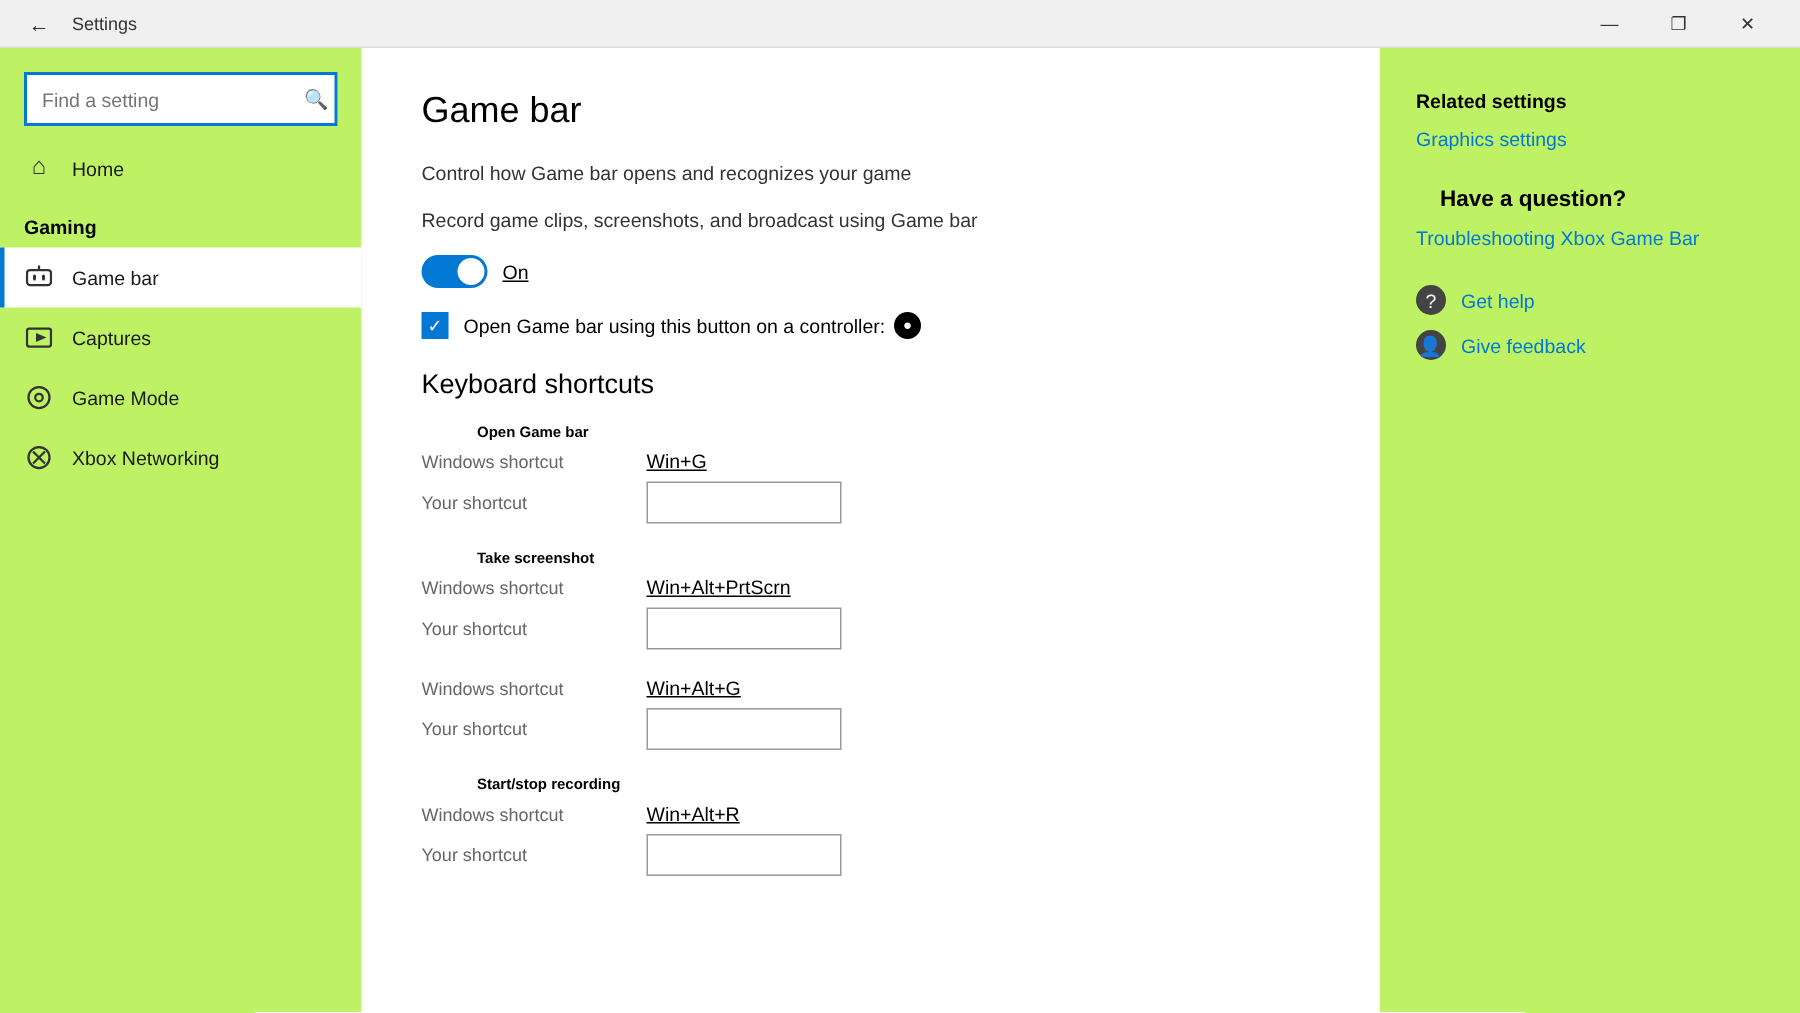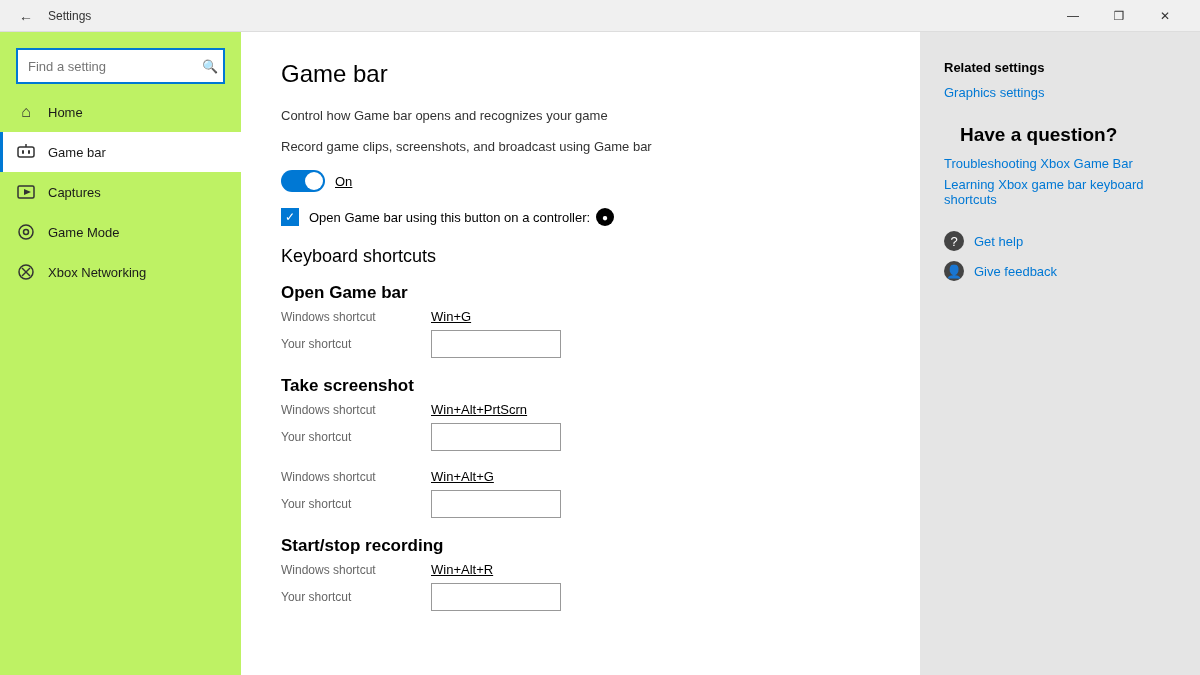--- a/index.html
+++ b/index.html
@@ -214,24 +214,25 @@
       font-size: 18px;
       font-weight: 300;
       margin: 20px 0 16px 0;
       color: #000;
     }
 
     .shortcut-group {
       margin-bottom: 18px;
     }
     .shortcut-name {
-      font-size: 17px;
+      font-size: 10px;
       font-weight: 600;
       color: #000;
       margin-bottom: 6px;
+      margin-left: 37px;
     }
     .shortcut-row {
       display: flex;
       align-items: center;
       margin-bottom: 6px;
       gap: 20px;
     }
     .shortcut-type {
       font-size: 12px;
       color: #666;
@@ -249,21 +250,21 @@
       border: 1px solid #999;
       background: #fff;
       padding: 0 6px;
       font-size: 12px;
       outline: none;
     }
 
     
     .right-panel {
       width: 280px;
-      background: #e5e5e5;
+      background: #bef264;
       padding: 28px 24px;
       border-left: none;
       flex-shrink: 0;
       overflow-y: auto;
     }
 
     .related-title {
       font-size: 13px;
       font-weight: 600;
       color: #000;
@@ -272,21 +273,21 @@
     .related-link {
       color: #0078d4;
       font-size: 13px;
       text-decoration: none;
       display: block;
       cursor: pointer;
       margin-bottom: 6px;
     }
 
     .question-title {
-      font-size: 19px;
+      font-size: 15px;
       font-weight: 600;
       color: #000;
       margin: 24px 0 10px 0;
       padding-left: 16px;
     }
 
     .action-link {
       display: flex;
       align-items: center;
       gap: 10px;
@@ -327,20 +328,21 @@
         <input type="text" class="search-box" placeholder="Find a setting" style="">
         <span class="search-icon-btn">🔍</span>
       </div>
     </div>
 
     <div class="nav-item">
       <span class="nav-icon">⌂</span>
       <span>Home</span>
     </div>
 
+    <div class="sidebar-section-title">Gaming</div>
 
     <div class="nav-item active">
       <span class="nav-icon">
         <svg width="18" height="18" viewBox="0 0 18 18" fill="none">
             <rect x="1" y="4" width="16" height="10" rx="2" stroke="#333" stroke-width="1.5"></rect>
             <line x1="9" y1="1" x2="9" y2="4" stroke="#333" stroke-width="1.5"></line>
             <rect x="5" y="7" width="2" height="4" rx="1" fill="#333"></rect>
             <rect x="11" y="7" width="2" height="4" rx="1" fill="#333"></rect>
           </svg>
       </span>
@@ -450,21 +452,20 @@
     </div>
 
   </div>
 
   <div class="right-panel">
     <div class="related-title">Related settings</div>
     <a class="related-link">Graphics settings</a>
 
     <div class="question-title">Have a question?</div>
     <a class="related-link">Troubleshooting Xbox Game Bar</a>
-    <a class="related-link">Learning Xbox game bar keyboard shortcuts</a>
 
     <div style="margin-top: 24px;">
       <div class="action-link">
         <div class="action-link-icon" style="background:#444; font-size:13px;">?</div>
         <span>Get help</span>
       </div>
       <div class="action-link">
         <div class="action-link-icon" style="background:#444; font-size:13px;">👤</div>
         <span>Give feedback</span>
       </div>

